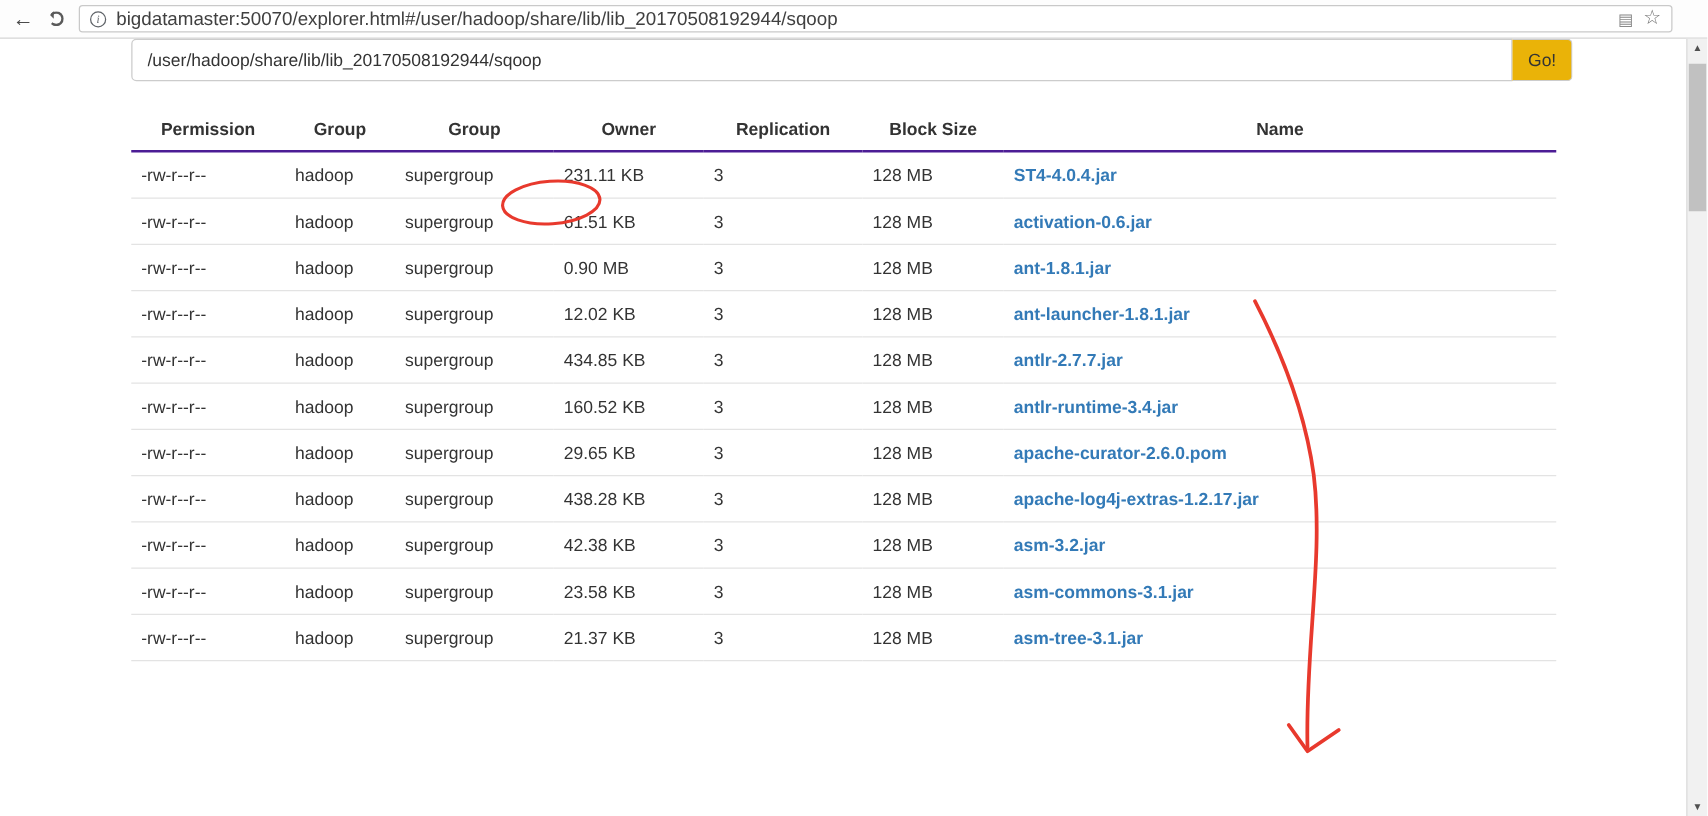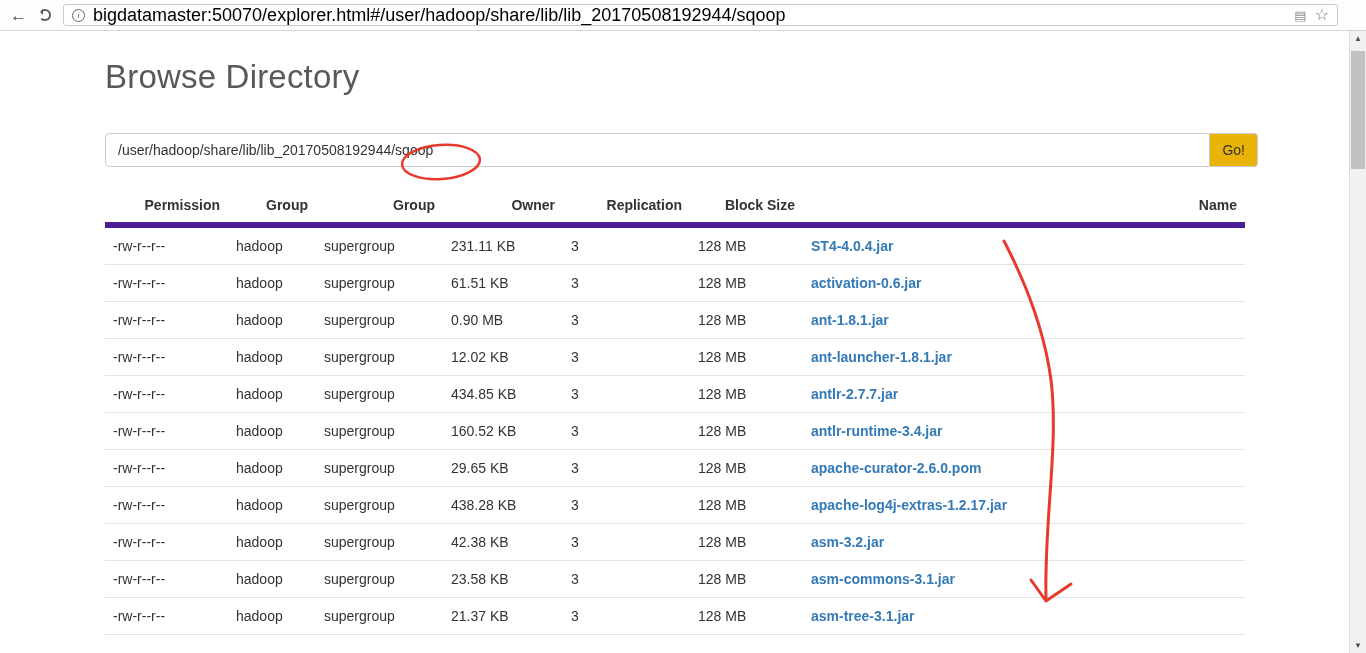--- a/index.html
+++ b/index.html
@@ -25,21 +25,21 @@
   }
   .addressbar {
     flex:1; height:22px; background:#fff; border:1px solid #c9c9c9; border-radius:3px;
     display:flex; align-items:center; padding:0 8px; gap:8px; margin-right:18px;
   }
   .info-glyph {
     width:13px; height:13px; border:1px solid #5f6368; border-radius:50%;
     font-size:9px; font-style:italic; color:#5f6368; display:flex;
     align-items:center; justify-content:center; flex:none; font-family:"Liberation Serif", serif;
   }
-  .url { flex:1; font-size:18px; color:#000000; white-space:nowrap; overflow:hidden; }
+  .url { flex:1; font-size:15px; color:#404040; white-space:nowrap; overflow:hidden; }
   .tr-icon { color:#8a8a8a; font-size:13px; line-height:1; }
   .star-icon { color:#767676; font-size:16px; line-height:1; }
 
   
   .scrollbar {
     position:absolute; top:31px; right:0; bottom:0; width:17px;
     background:#f1f1f1; border-left:1px solid #dcdcdc; z-index:40;
   }
   .sb-arrow { position:absolute; left:0; width:100%; height:15px; color:#505050;
     font-size:8px; text-align:center; line-height:15px; user-select:none; }
@@ -64,22 +64,22 @@
     border:1px solid #ccc; border-left:none; border-radius:0 4px 4px 0; cursor:pointer;
     font-family:"Liberation Sans", sans-serif;
   }
 
   
   table.files {
     width:1140px; border-collapse:collapse; table-layout:fixed;
     margin-top:21px; font-size:14px;
   }
   table.files th {
-    text-align:right; font-weight:bold; color:#333; padding:9px 8px;
-    border-bottom:6px solid #4c1d95;
+    text-align:center; font-weight:bold; color:#333; padding:9px 8px;
+    border-bottom:2px solid #4c1d95;
   }
   table.files td {
     padding:10px 8px; border-bottom:1px solid #e3e3e3; color:#333;
     white-space:nowrap; overflow:hidden;
   }
   table.files a { color:#337ab7; text-decoration:none;font-weight:bold; }
 
   
   .annotations {
     position:absolute; left:0; top:0; width:1366px; height:653px;
@@ -94,21 +94,20 @@
   <span class="refresh-glyph"></span>
   <div class="addressbar">
     <span class="info-glyph">i</span>
     <span class="url">bigdatamaster:50070/explorer.html#/user/hadoop/share/lib/lib_20170508192944/sqoop</span>
     <span class="tr-icon">▤</span>
     <span class="star-icon">☆</span>
   </div>
 </div>
 
 <div class="page">
-  <h1 class="page-title">Browse Directory</h1>
 
   <div class="input-group">
     <input class="path-input" value="/user/hadoop/share/lib/lib_20170508192944/sqoop" style="">
     <button class="go-btn">Go!</button>
   </div>
 
   <table class="files">
     <colgroup>
       <col style="width:123px">
         <col style="width:88px">

